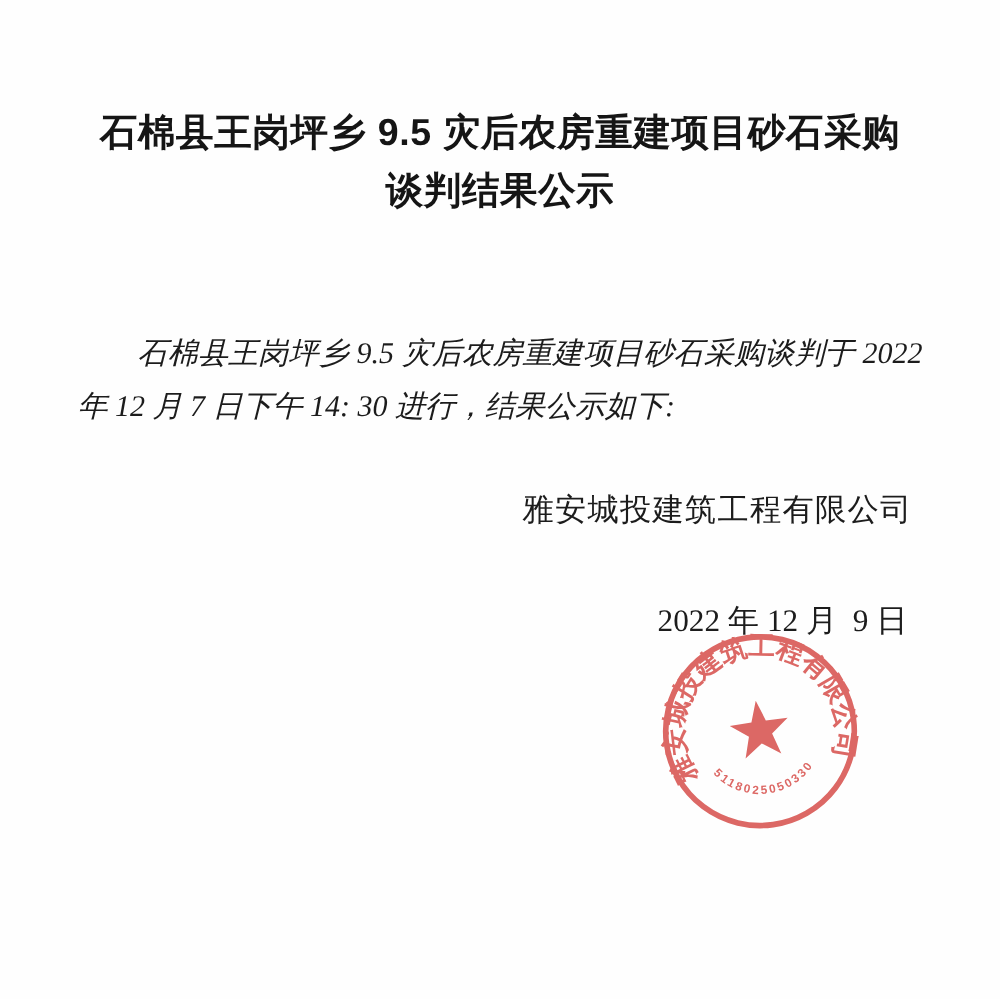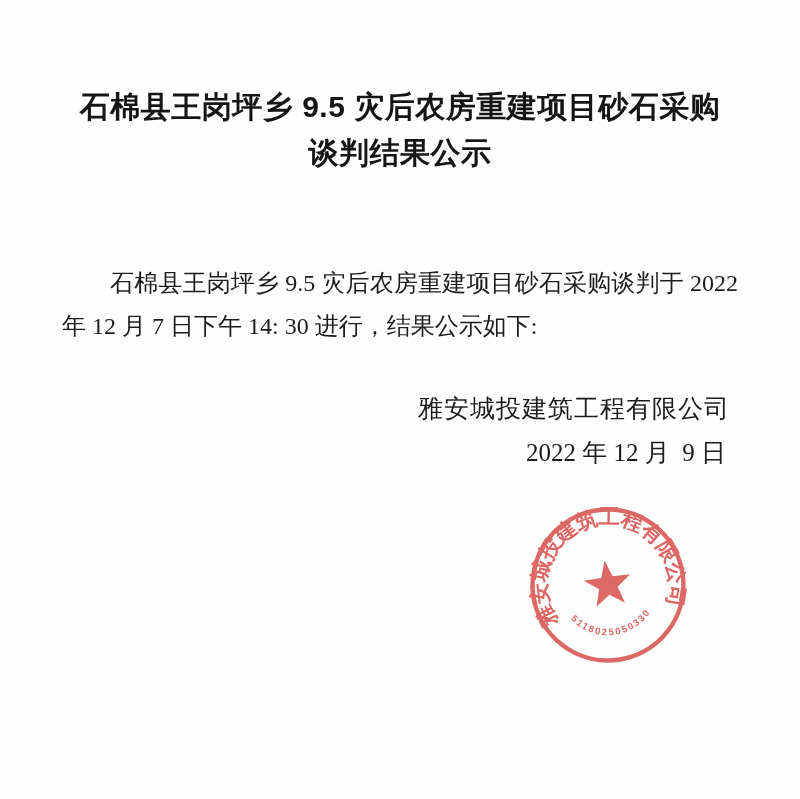--- a/index.html
+++ b/index.html
@@ -31,34 +31,36 @@
   }
   .doc-body {
     margin: 86px 62px 0 62px;
     font-size: 24px;
     line-height: 42.5px;
     text-align: justify;
   }
   .doc-body p {
     margin: 0;
     text-indent: 2em;
+    font-style: italic;
   }
   .signature {
     margin-top: 40px;
     text-align: right;
     font-size: 25px;
     line-height: 44px;
   }
   .sig-company {
     padding-right: 70px;
     letter-spacing: 1px;
   }
   .sig-date {
     padding-right: 74px;
     white-space: pre;
+    margin-top: 45px;
   }
   .seal {
     position: absolute;
     left: 526px;
     top: 503px;
     width: 164px;
     height: 164px;
     transform: rotate(-8deg);
     mix-blend-mode: multiply;
     opacity: 0.88;

